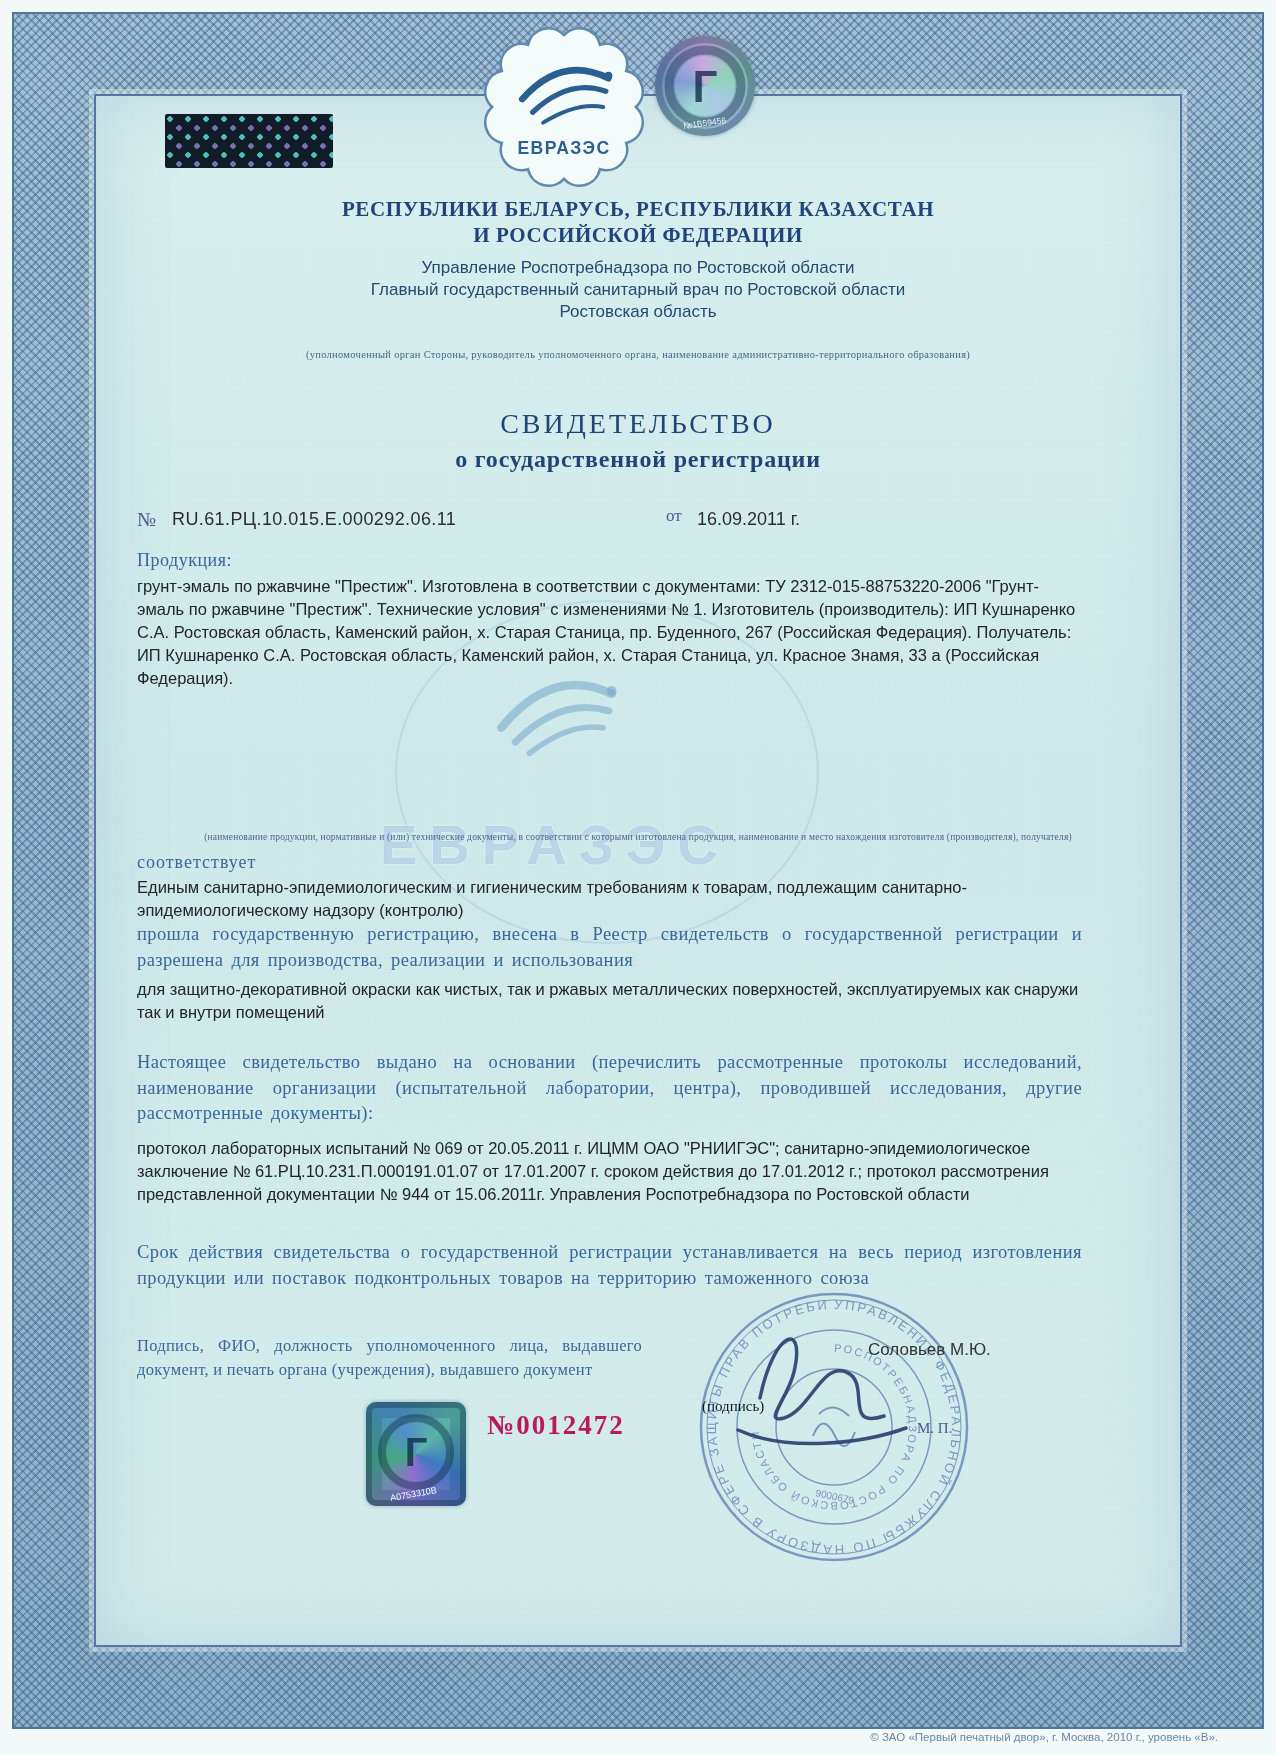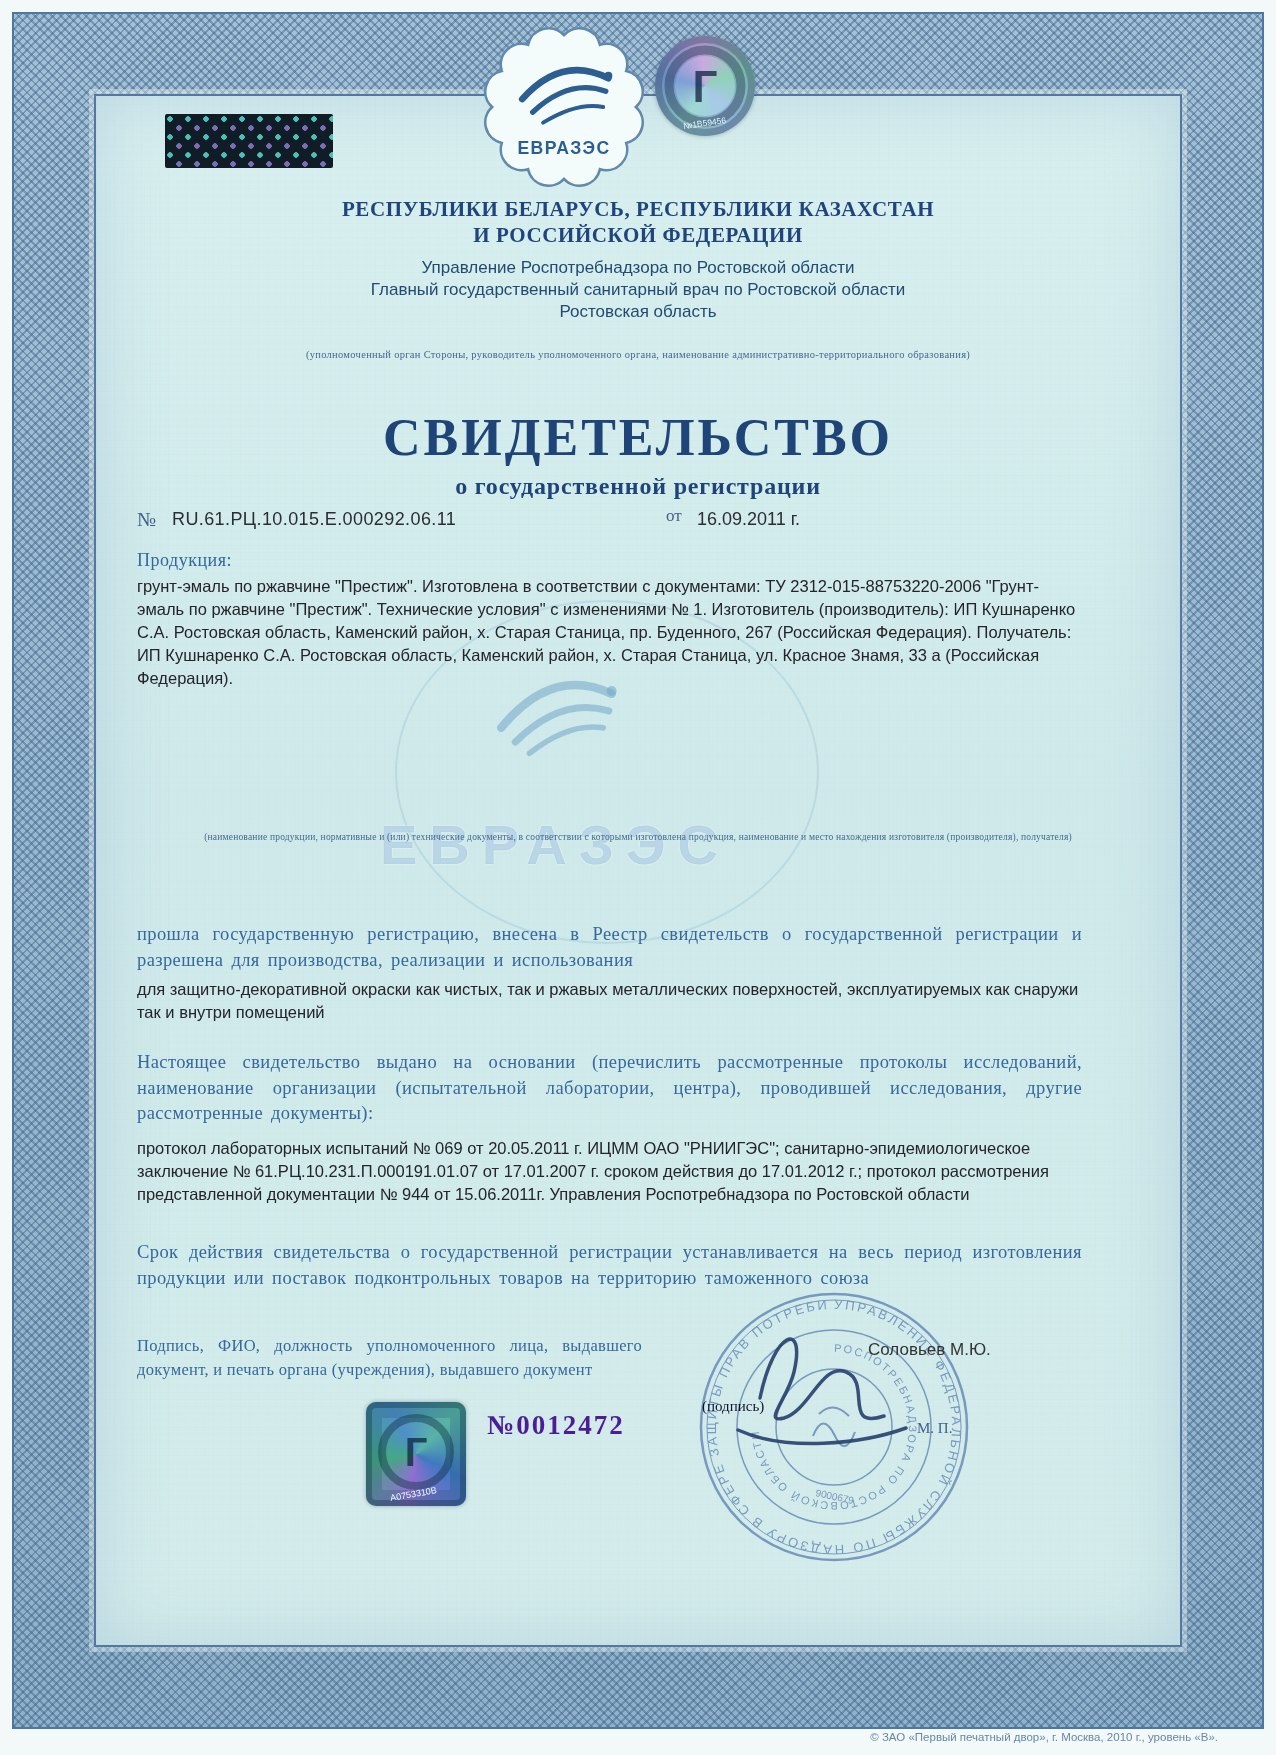--- a/index.html
+++ b/index.html
@@ -43,38 +43,38 @@
     border-radius:50%;z-index:1;pointer-events:none;}
   
   .abs{position:absolute;z-index:3;}
   .center{text-align:center;}
   .navy{color:#20457c;}
   .header-block{left:100px;right:100px;top:196px;}
   .org-line{font-size:21px;font-weight:bold;letter-spacing:.6px;line-height:1.26;}
   .auth-line{font-family:"Liberation Sans",sans-serif;font-size:17px;line-height:1.3;color:#234a72;}
   .auth-caption{margin-top:26px;font-size:10.5px;color:#46688e;letter-spacing:.3px;}
   .title-block{left:100px;right:100px;top:408px;}
-  .title-main{font-size:52px;font-weight:bold;letter-spacing:3px;color:#1f4477;}
+  .title-main{font-size:28px;font-weight:normal;letter-spacing:3px;color:#1f4477;}
   .title-sub{font-size:24px;font-weight:bold;letter-spacing:.8px;color:#1f4477;margin-top:6px;}
   .number-row{left:0;top:506px;width:1276px;height:30px;}
   .no-label{position:absolute;left:137px;top:2px;font-size:20px;color:#44608a;}
   .no-value{position:absolute;left:172px;top:3px;font-family:"Liberation Sans",sans-serif;font-size:18px;color:#2c2c34;letter-spacing:.4px;}
   .date-label{position:absolute;left:666px;top:0;font-size:17px;color:#44608a;}
   .date-value{position:absolute;left:697px;top:3px;font-family:"Liberation Sans",sans-serif;font-size:18px;color:#2c2c34;}
   .product-block{left:137px;width:945px;top:550px;}
   .field-label{font-size:18px;color:#36689c;letter-spacing:.5px;}
   .body-text{font-family:"Liberation Sans",sans-serif;font-size:16.5px;line-height:1.4;color:#24242a;text-align:left;}
   .tiny-caption{left:110px;right:110px;top:832px;font-size:9.5px;color:#46688e;text-align:center;letter-spacing:.2px;}
   .compliance-block{left:137px;width:905px;top:852px;}
   .registration-block{left:137px;width:945px;top:922px;}
   .blue-para{font-size:18.5px;color:#36689c;line-height:1.38;text-align:justify;letter-spacing:.4px;word-spacing:3px;}
   .basis-block{left:137px;width:945px;top:1050px;}
   .validity-block{left:137px;width:945px;top:1240px;}
   .signing-caption{left:137px;width:505px;top:1334px;font-size:16.5px;color:#36689c;line-height:1.45;text-align:justify;letter-spacing:.3px;}
-  .red-serial{left:487px;top:1410px;font-size:27px;color:#4c1d95;letter-spacing:2px;font-weight:bold;z-index:5;}
+  .red-serial{left:487px;top:1410px;font-size:27px;color:#be185d;letter-spacing:2px;font-weight:bold;z-index:5;}
   .official-name{left:868px;top:1340px;font-family:"Liberation Sans",sans-serif;font-size:17px;color:#333;z-index:5;}
   .sign-label{left:702px;top:1398px;font-size:15px;color:#0f172a;z-index:3;}
   .mp-label{left:893px;top:1420px;font-size:15px;color:#44608a;z-index:3;margin-left:24px;}
   .footer{position:absolute;right:58px;top:1731px;font-family:"Liberation Sans",sans-serif;font-size:11.5px;color:#6688a6;z-index:3;}
   
   .stamp{position:absolute;left:693px;top:1286px;width:282px;height:282px;z-index:4;opacity:.62;mix-blend-mode:multiply;}
   .signature-svg{position:absolute;left:722px;top:1302px;width:200px;height:160px;z-index:5;}
 </style>
 </head>
 <body>
@@ -144,20 +144,24 @@
     <span class="date-value">16.09.2011 г.</span>
   </div>
 
   <div class="abs product-block">
     <div class="field-label">Продукция:</div>
     <div class="body-text" style="margin-top:4px">грунт-эмаль по ржавчине "Престиж". Изготовлена в соответствии с документами: ТУ 2312-015-88753220-2006 "Грунт-эмаль по ржавчине "Престиж". Технические условия" с изменениями № 1. Изготовитель (производитель): ИП Кушнаренко С.А. Ростовская область, Каменский район, х. Старая Станица, пр. Буденного, 267 (Российская Федерация).  Получатель: ИП Кушнаренко С.А. Ростовская область, Каменский район, х. Старая Станица, ул. Красное Знамя, 33 а (Российская Федерация).</div>
   </div>
 
   <div class="abs tiny-caption">(наименование продукции, нормативные и (или) технические документы, в соответствии с которыми изготовлена продукция, наименование и место нахождения изготовителя (производителя), получателя)</div>
 
+  <div class="abs compliance-block">
+    <div class="field-label" style="letter-spacing:1px">соответствует</div>
+    <div class="body-text" style="margin-top:3px">Единым санитарно-эпидемиологическим и гигиеническим требованиям к товарам, подлежащим санитарно-эпидемиологическому надзору (контролю)</div>
+  </div>
 
   <div class="abs registration-block">
     <div class="blue-para">прошла государственную регистрацию, внесена в Реестр свидетельств о государственной регистрации и разрешена для производства, реализации и использования</div>
     <div class="body-text" style="margin-top:5px">для защитно-декоративной окраски как чистых, так и ржавых металлических поверхностей, эксплуатируемых как снаружи так и внутри помещений</div>
   </div>
 
   <div class="abs basis-block">
     <div class="blue-para">Настоящее свидетельство выдано на основании (перечислить рассмотренные протоколы исследований, наименование организации (испытательной лаборатории, центра), проводившей исследования, другие рассмотренные документы):</div>
     <div class="body-text" style="margin-top:10px">протокол лабораторных испытаний № 069 от 20.05.2011 г. ИЦММ ОАО "РНИИГЭС"; санитарно-эпидемиологическое заключение № 61.РЦ.10.231.П.000191.01.07 от 17.01.2007 г. сроком действия до 17.01.2012 г.; протокол рассмотрения представленной документации № 944 от 15.06.2011г. Управления Роспотребнадзора по Ростовской области</div>
   </div>

